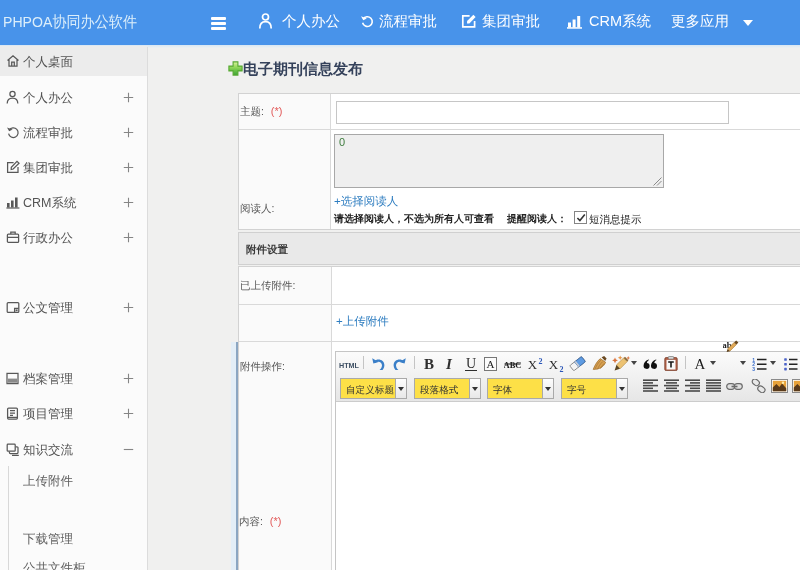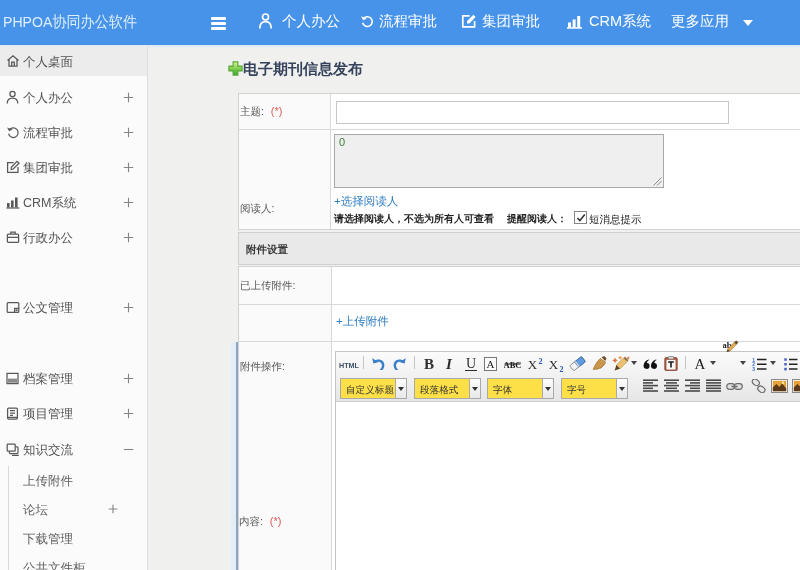--- a/index.html
+++ b/index.html
@@ -173,28 +173,20 @@
   <span class="tx" style="top:10px;">知识交流</span>
   <span style="position:absolute;left:123px;top:11.5px;">
         <svg width="11" height="11" style="display:block">
           <path d="M0.8 5.5 L10.2 5.5" stroke="#858585" stroke-width="1.1"></path>
         </svg>
       </span>
 </div>
 <div class="mi abs" style="top:465px;height:30px;">
   <span class="tx" style="top:8px;color:#606060;">上传附件</span>
 </div>
-<div class="mi abs" style="top:494px;height:30px;">
-  <span class="tx" style="top:8px;color:#606060;">论坛</span>
-  <span style="position:absolute;left:108px;top:10px;">
-        <svg width="10" height="10" style="display:block">
-          <path d="M5 0.7 L5 9.3 M0.7 5 L9.3 5" stroke="#858585" stroke-width="1.1"></path>
-        </svg>
-      </span>
-</div>
 <div class="mi abs" style="top:523px;height:30px;">
   <span class="tx" style="top:8px;color:#606060;">下载管理</span>
 </div>
 <div class="mi abs" style="top:552px;height:30px;">
   <span class="tx" style="top:8px;color:#606060;">公共文件柜</span>
 </div>
 <div class="abs" style="left:8px;top:466px;width:1px;height:104px;background:#d8d8d8;"></div>
 <svg class="abs" style="left:228px;top:61px;" width="15" height="15" viewBox="0 0 15 15">
       <defs>
         <linearGradient id="gg" x1="0" y1="0" x2="0" y2="1">

